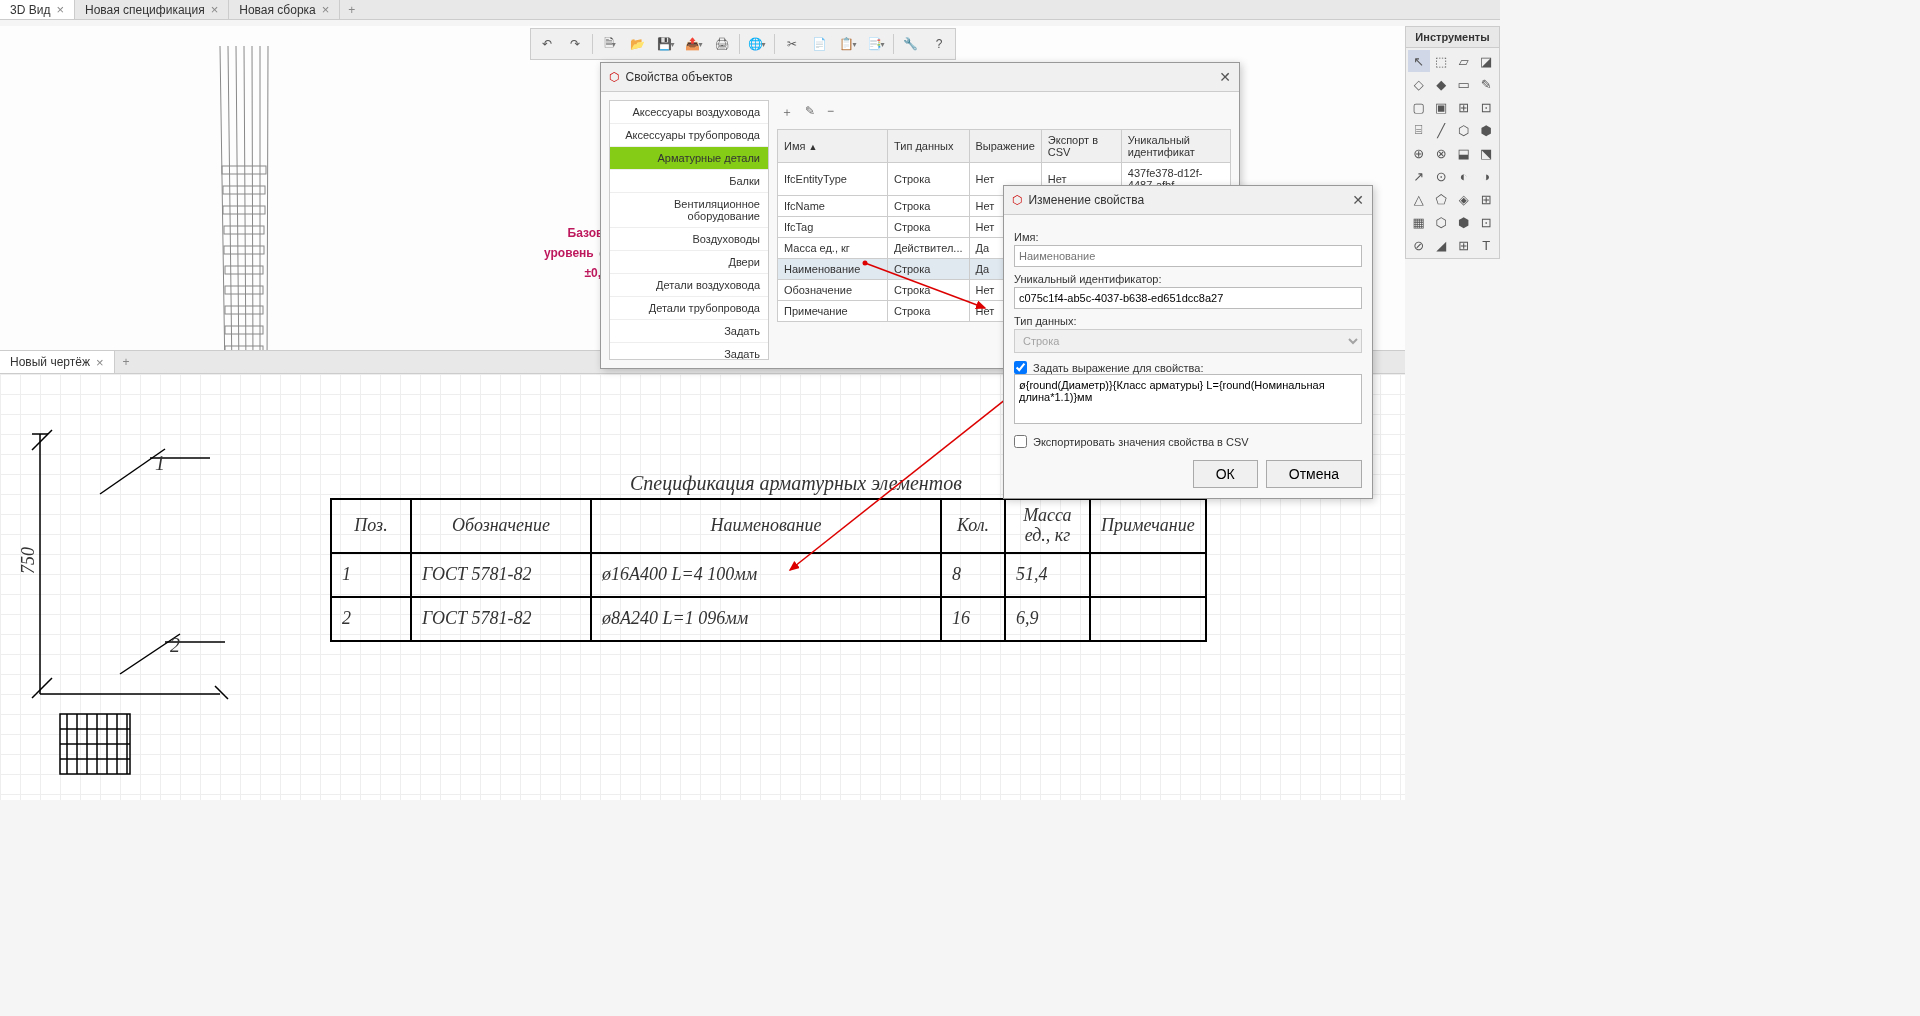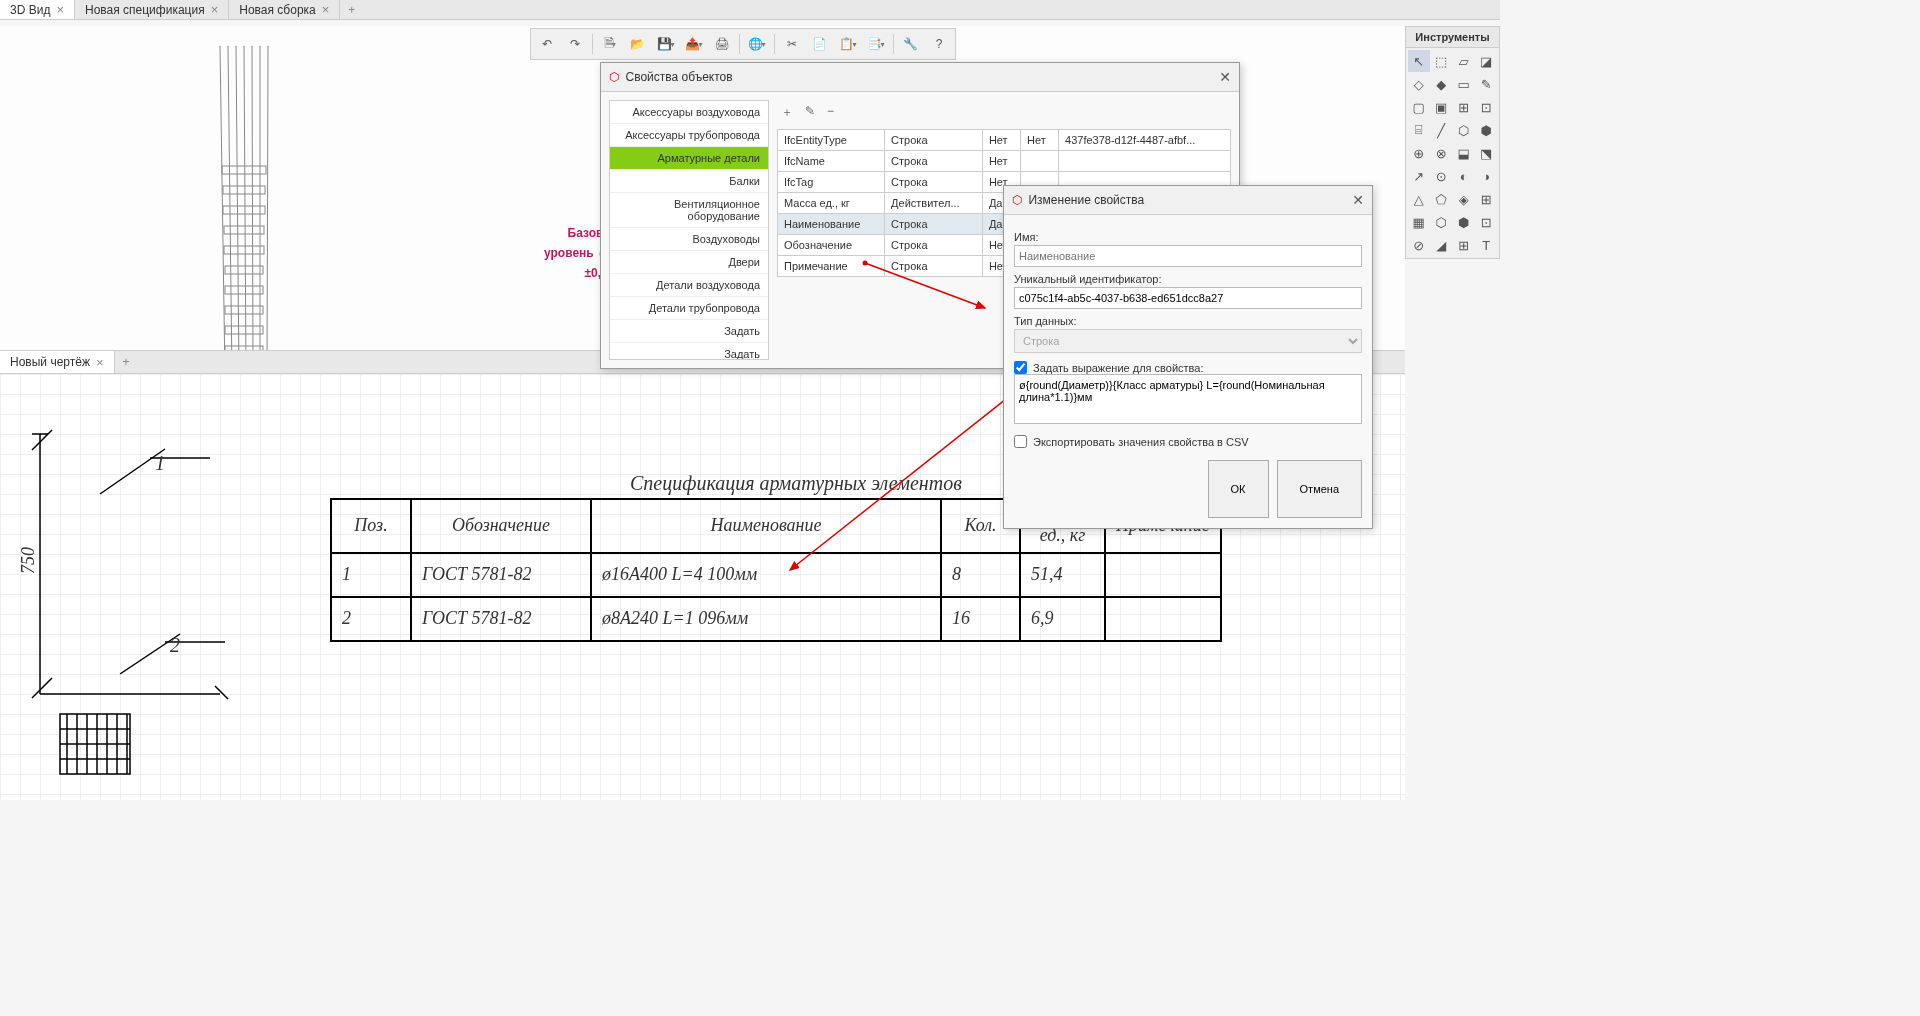--- a/index.html
+++ b/index.html
@@ -38,21 +38,21 @@
 .drawing-area { position: absolute; top: 374px; left: 0; right: 95px; bottom: 0; background: #fff; background-image: repeating-linear-gradient(#eee 0 1px, transparent 1px 20px), repeating-linear-gradient(90deg, #eee 0 1px, transparent 1px 20px); }
 
 
 .spec-title { position: absolute; top: 472px; left: 630px; font-family: 'Times New Roman', serif; font-size: 20px; font-style: italic; }
 .spec-table { position: absolute; top: 498px; left: 330px; border-collapse: collapse; font-family: 'Times New Roman', serif; }
 .spec-table th, .spec-table td { border: 2px solid #000; padding: 6px 10px; font-size: 18px; font-weight: normal; font-style: italic; }
 .spec-table th { text-align: center; }
 .spec-table .c-pos { width: 80px; }
 .spec-table .c-des { width: 180px; }
 .spec-table .c-name { width: 350px; }
-.spec-table .c-qty { width: 79px; }
+.spec-table .c-qty { width: 64px; }
 .spec-table .c-mass { width: 85px; text-align: center; line-height: 1.1; }
 .spec-table .c-note { width: 115px; }
 .spec-table td { height: 44px; }
 .dim-750 { position:absolute; left: 15px; top: 550px; font-family: 'Times New Roman', serif; font-size: 18px; font-style: italic; transform: rotate(-90deg); }
 .lbl-1 { position:absolute; left: 155px; top: 452px; font-family: 'Times New Roman', serif; font-size: 20px; font-style: italic; }
 .lbl-2 { position:absolute; left: 170px; top: 634px; font-family: 'Times New Roman', serif; font-size: 20px; font-style: italic; }
 
 
 .dlg { position: absolute; background: #f8f8f8; border: 1px solid #999; box-shadow: 2px 2px 8px rgba(0,0,0,0.2); }
 .dlg-title { background: #f0f0f0; padding: 6px 8px; display: flex; align-items: center; gap: 6px; border-bottom: 1px solid #ccc; }
@@ -76,21 +76,21 @@
 .prop-table tr.selected td { background: #e0e8f0; }
 
 
 .dlg2 { left: 1003px; top: 185px; width: 370px; }
 .dlg2 .body { padding: 10px; }
 .dlg2 label { display: block; margin: 6px 0 2px; font-size: 11px; }
 .dlg2 input[type=text], .dlg2 textarea, .dlg2 select { width: 100%; padding: 4px; border: 1px solid #bbb; font-size: 11px; font-family: inherit; }
 .dlg2 textarea { height: 50px; resize: none; }
 .dlg2 .chk { display: flex; align-items: center; gap: 6px; margin-top: 8px; font-size: 11px; }
 .dlg2 .btns { display: flex; justify-content: flex-end; gap: 8px; margin-top: 12px; }
-.dlg2 button { padding: 22px 22px; border: 1px solid #aaa; background: #f0f0f0; cursor: pointer; font-size: 11px;}
+.dlg2 button { padding: 5px 22px; border: 1px solid #aaa; background: #f0f0f0; cursor: pointer; font-size: 14px;}
 
 
 .arrow { position: absolute; pointer-events: none; }
 </style>
 </head>
 <body>
 
 <div class="tab-bar">
   <div class="tab active">
     <span>3D Вид</span>
@@ -294,20 +294,27 @@
 
     </div>
     <div class="prop-area">
       <div class="prop-toolbar">
         <span>＋</span>
         <span>✎</span>
         <span>−</span>
       </div>
       <table class="prop-table">
         <tbody>
+            <tr>
+          <th style="width:110px"><span>Имя</span> <span style="font-size:9px">▲</span></th>
+          <th style="width:70px">Тип данных</th>
+          <th style="width:70px">Выражение</th>
+          <th style="width:80px">Экспорт в CSV</th>
+          <th>Уникальный идентификат</th>
+        </tr>
         <tr>
               <td>IfcEntityType</td>
               <td>Строка</td>
               <td>Нет</td>
               <td>Нет</td>
               <td>437fe378-d12f-4487-afbf...</td>
             </tr>
         <tr>
               <td>IfcName</td>
               <td>Строка</td>

